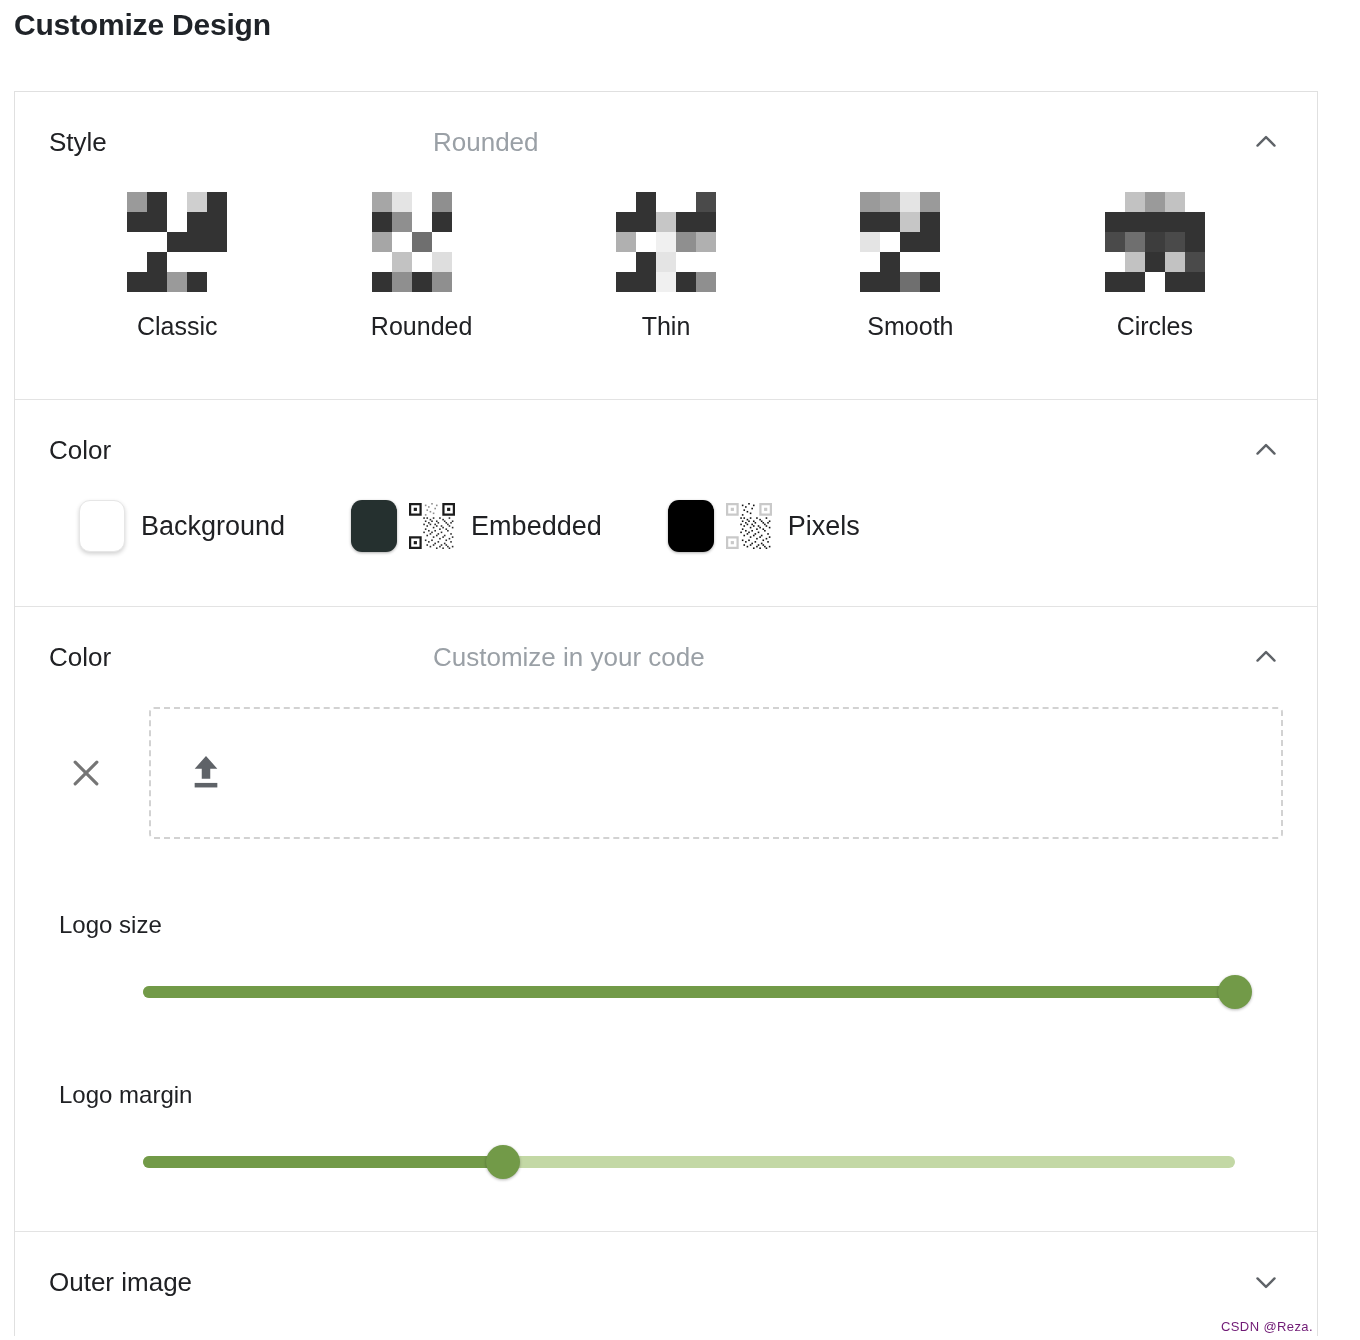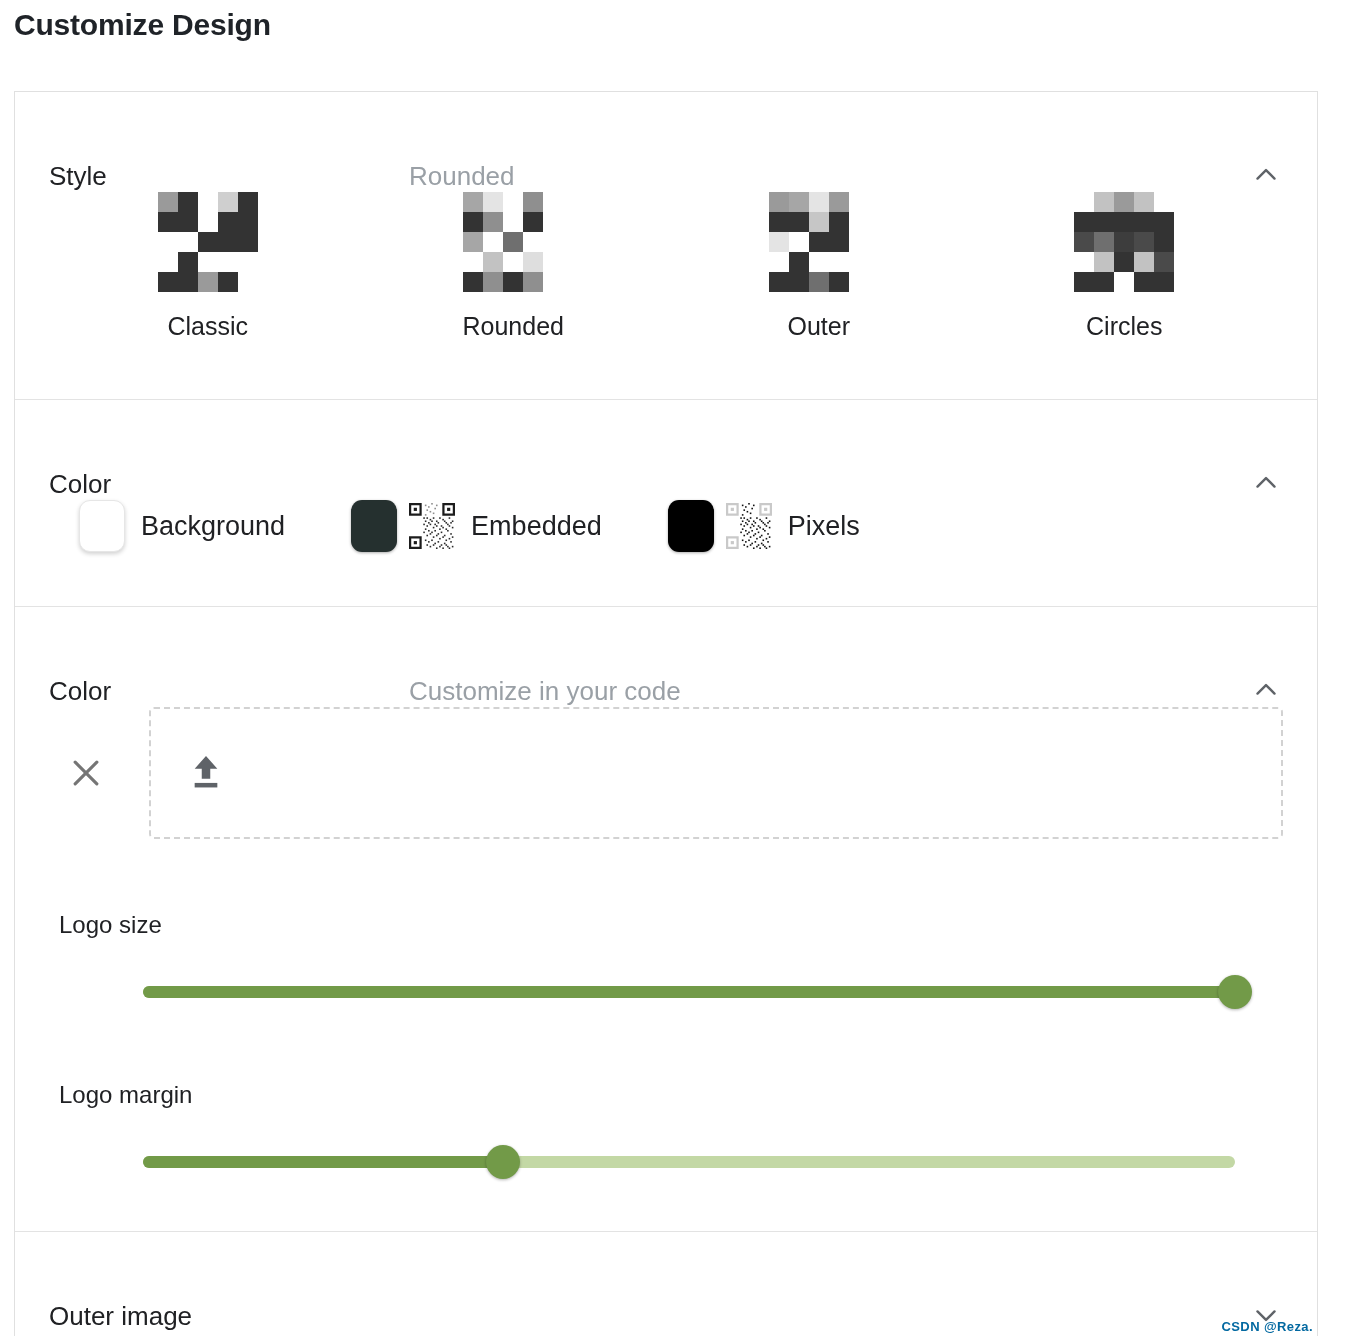--- a/index.html
+++ b/index.html
@@ -29,23 +29,24 @@
     border-bottom: none;
     background: #fff;
   }
 
   .section { position: relative; width: 100%; }
   .section + .section { border-top: 1px solid #e3e3e3; }
 
   .sec-header {
     position: relative;
     display: flex;
-    align-items: flex-end;
+    align-items: center;
     height: 100px;
     padding: 0 34px 0 34px;
+    gap: 24px;
   }
   .sec-title {
     font-size: 26px;
     color: #202124;
     width: 360px;
     flex: none;
   }
   .sec-value {
     font-size: 26px;
     color: #9aa0a6;
@@ -191,23 +192,22 @@
     box-shadow: 0 1px 3px rgba(0,0,0,0.3);
   }
 
   .spacer-52 { height: 52px; }
   .spacer-72 { height: 72px; }
 
   .watermark {
     position: absolute;
     right: 8px; bottom: 6px;
     font-size: 13px;
-    color: #0369a1;
+    color: #701a75;
     letter-spacing: 0.4px;
-    font-weight: bold;
   }
 </style>
 </head>
 <body>
 
 <div class="page">
 
   <div class="page-title">Customize Design</div>
 
   <div class="card">
@@ -280,20 +280,50 @@
               <i style="background:#fff"></i>
             <i style="background:#333"></i>
               <i style="background:#8f8f8f"></i>
               <i style="background:#333"></i>
               <i style="background:#8f8f8f"></i>
               <i style="background:#fff"></i>
           </div>
           <div class="style-label">Rounded</div>
         </div>
 
+        <div class="style-item">
+          <div class="style-thumb">
+            <i style="background:#fff"></i>
+              <i style="background:#333"></i>
+              <i style="background:#fff"></i>
+              <i style="background:#fff"></i>
+              <i style="background:#4a4a4a"></i>
+            <i style="background:#333"></i>
+              <i style="background:#333"></i>
+              <i style="background:#c6c6c6"></i>
+              <i style="background:#333"></i>
+              <i style="background:#333"></i>
+            <i style="background:#b0b0b0"></i>
+              <i style="background:#fff"></i>
+              <i style="background:#f0f0f0"></i>
+              <i style="background:#8f8f8f"></i>
+              <i style="background:#b0b0b0"></i>
+            <i style="background:#fff"></i>
+              <i style="background:#333"></i>
+              <i style="background:#e4e4e4"></i>
+              <i style="background:#fff"></i>
+              <i style="background:#fff"></i>
+            <i style="background:#333"></i>
+              <i style="background:#333"></i>
+              <i style="background:#f0f0f0"></i>
+              <i style="background:#333"></i>
+              <i style="background:#8f8f8f"></i>
+          </div>
+          <div class="style-label">Thin</div>
+        </div>
 
         <div class="style-item">
           <div class="style-thumb">
             <i style="background:#9a9a9a"></i>
               <i style="background:#a6a6a6"></i>
               <i style="background:#e4e4e4"></i>
               <i style="background:#9a9a9a"></i>
               <i style="background:#fff"></i>
             <i style="background:#333"></i>
               <i style="background:#333"></i>
@@ -309,21 +339,21 @@
               <i style="background:#333"></i>
               <i style="background:#fff"></i>
               <i style="background:#fff"></i>
               <i style="background:#fff"></i>
             <i style="background:#333"></i>
               <i style="background:#333"></i>
               <i style="background:#6f6f6f"></i>
               <i style="background:#333"></i>
               <i style="background:#fff"></i>
           </div>
-          <div class="style-label">Outer</div>
+          <div class="style-label">Smooth</div>
         </div>
 
         <div class="style-item">
           <div class="style-thumb">
             <i style="background:#fff"></i>
               <i style="background:#c2c2c2"></i>
               <i style="background:#9a9a9a"></i>
               <i style="background:#c2c2c2"></i>
               <i style="background:#fff"></i>
             <i style="background:#333"></i>

